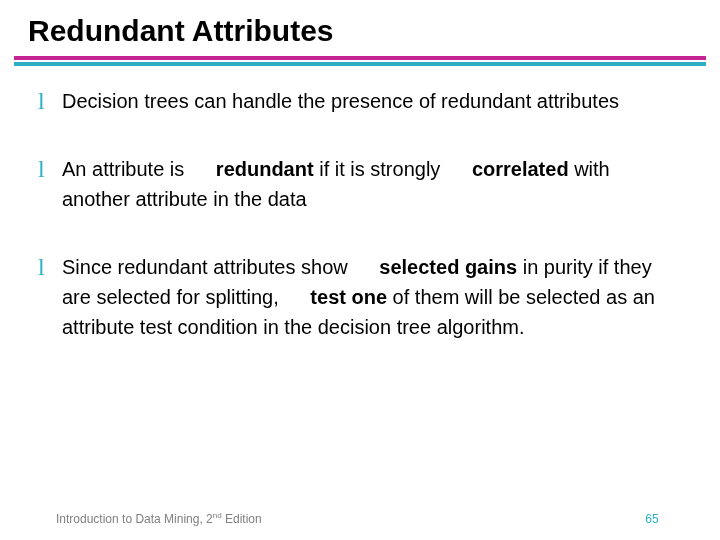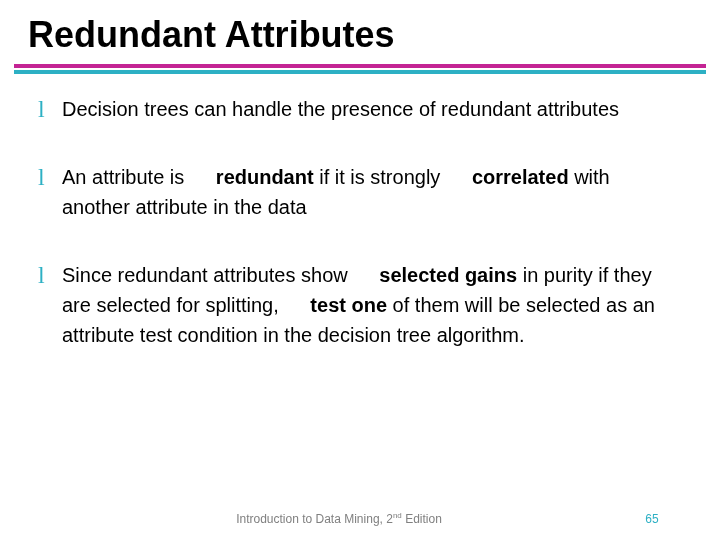--- a/index.html
+++ b/index.html
@@ -12,21 +12,21 @@
     position: relative;
     overflow: hidden;
   }
   .slide {
     width: 720px;
     height: 540px;
     position: relative;
     box-sizing: border-box;
   }
   .title {
-    font-size: 36px;
+    font-size: 30px;
     font-weight: bold;
     color: #000000;
     padding: 14px 0 8px 28px;
   }
   .rules {
     margin-left: 14px;
     margin-right: 14px;
   }
   .rule-top {
     height: 4px;
@@ -74,21 +74,20 @@
     color: #808080;
     box-sizing: border-box;
     padding: 0 38px 0 56px;
   }
   .footer-left {
     flex: 0 0 auto;
     width: 160px;
   }
   .footer-center {
     flex: 1 1 auto;
-    text-align: center;
   }
   .footer-center sup {
     font-size: 8px;
     vertical-align: super;
   }
   .footer-right {
     flex: 0 0 auto;
     width: 60px;
     text-align: center;
     color: #2db0c4;

